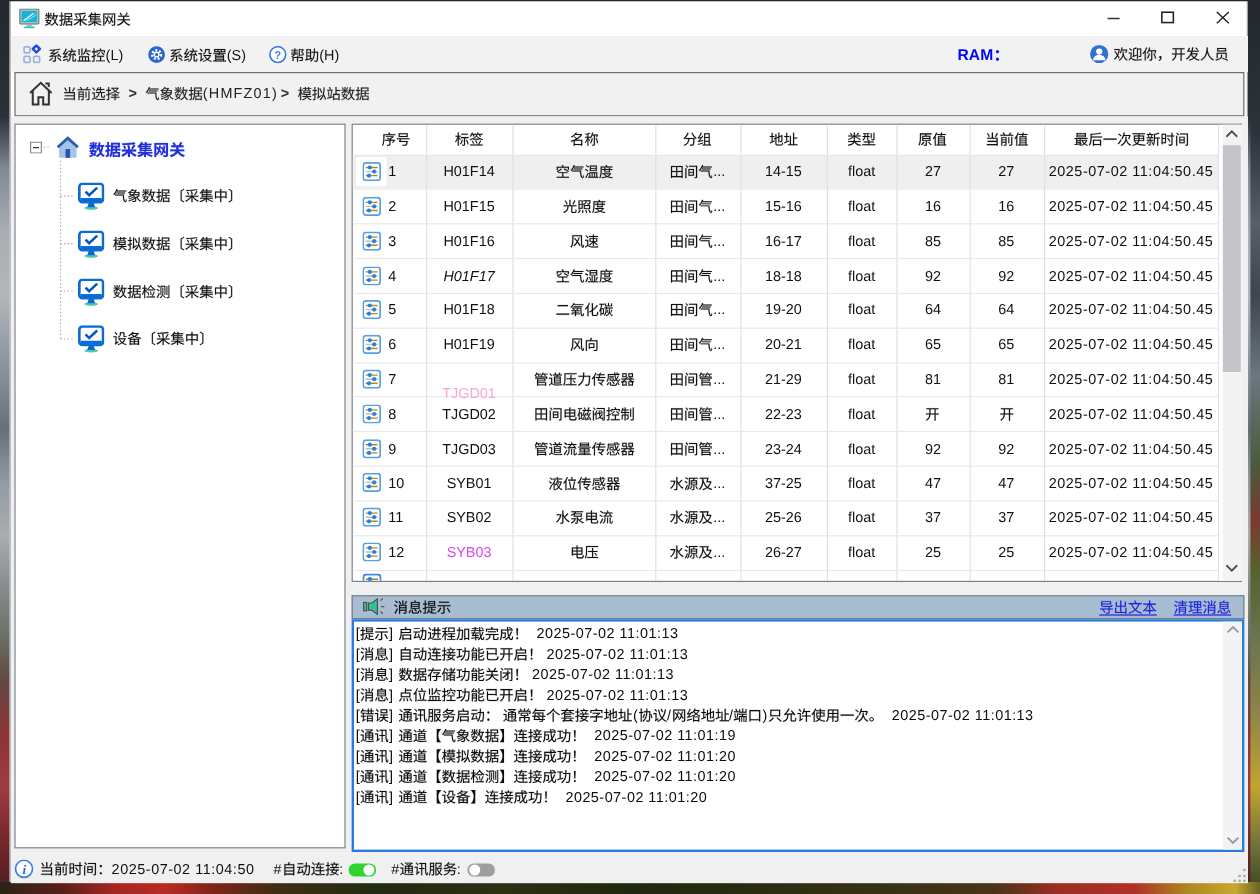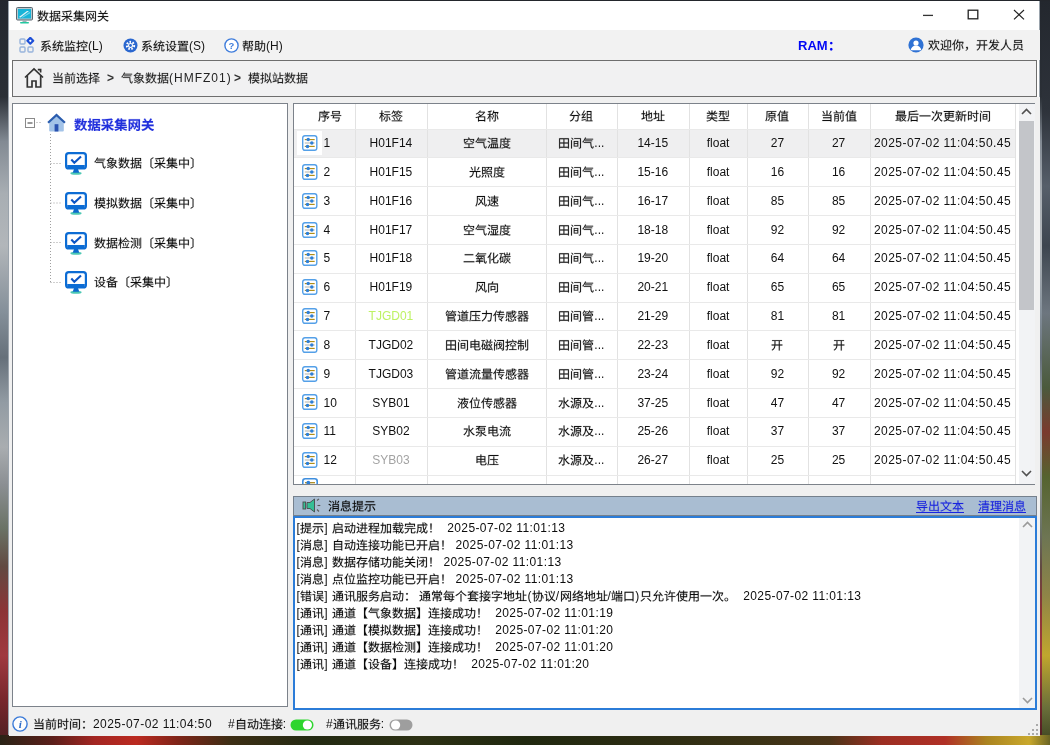--- a/index.html
+++ b/index.html
@@ -489,21 +489,21 @@
 <path d="M2.8 4.6 h9.9" stroke="#b08e18" stroke-width="1.15"></path>
 <path d="M2.8 8 h9.9" stroke="#bbbbb2" stroke-width="1.15"></path>
 <path d="M2.8 11.4 h9.9" stroke="#b08e18" stroke-width="1.15"></path>
 <circle cx="6.2" cy="4.6" r="1.75" fill="#2e7fd6"></circle>
 <circle cx="9.8" cy="8" r="1.75" fill="#2e7fd6"></circle>
 <circle cx="5.5" cy="11.4" r="1.75" fill="#2e7fd6"></circle>
 </svg>
 <div class="r" style="left:323.5px;top:219.5px;height:20px;color:#111;fill:#111;">
     <span style="font-size:12px;">4</span>
   </div>
-<div class="r" style="left:390.9px;top:219.5px;height:20px;color:#111;fill:#111;transform:translateX(-50%);">
+<div class="r" style="left:390.9px;top:219.5px;height:20px;color:#111;fill:#111;transform:translateX(-50%);font-style:italic;">
     <span style="font-size:12px;">H01F17</span>
   </div>
 <div class="r" style="left:486.65px;top:219.5px;height:20px;color:#111;fill:#111;transform:translateX(-50%);">
     <svg class="k" style="width:48.00px;height:12px;" viewBox="0 -880 4000 1000" preserveAspectRatio="none">
       <use href="#g7a7a" x="0"></use>
       <use href="#g6c14" x="1000"></use>
       <use href="#g6e7f" x="2000"></use>
       <use href="#g5ea6" x="3000"></use>
     </svg>
   </div>
@@ -625,21 +625,21 @@
 <path d="M2.8 4.6 h9.9" stroke="#b08e18" stroke-width="1.15"></path>
 <path d="M2.8 8 h9.9" stroke="#bbbbb2" stroke-width="1.15"></path>
 <path d="M2.8 11.4 h9.9" stroke="#b08e18" stroke-width="1.15"></path>
 <circle cx="6.2" cy="4.6" r="1.75" fill="#2e7fd6"></circle>
 <circle cx="9.8" cy="8" r="1.75" fill="#2e7fd6"></circle>
 <circle cx="5.5" cy="11.4" r="1.75" fill="#2e7fd6"></circle>
 </svg>
 <div class="r" style="left:323.5px;top:306.0px;height:20px;color:#111;fill:#111;">
     <span style="font-size:12px;">7</span>
   </div>
-<div class="r" style="left:390.9px;top:306.0px;height:20px;color:#bef264;fill:#111;transform:translateX(-50%);">
+<div class="r" style="left:390.9px;top:318px;height:20px;color:#f9a8d4;fill:#111;transform:translateX(-50%);">
     <span style="font-size:12px;">TJGD01</span>
   </div>
 <div class="r" style="left:486.65px;top:306.0px;height:20px;color:#111;fill:#111;transform:translateX(-50%);">
     <svg class="k" style="width:84.00px;height:12px;" viewBox="0 -880 7000 1000" preserveAspectRatio="none">
       <use href="#g7ba1" x="0"></use>
       <use href="#g9053" x="1000"></use>
       <use href="#g538b" x="2000"></use>
       <use href="#g529b" x="3000"></use>
       <use href="#g4f20" x="4000"></use>
       <use href="#g611f" x="5000"></use>
@@ -869,21 +869,21 @@
 <path d="M2.8 4.6 h9.9" stroke="#b08e18" stroke-width="1.15"></path>
 <path d="M2.8 8 h9.9" stroke="#bbbbb2" stroke-width="1.15"></path>
 <path d="M2.8 11.4 h9.9" stroke="#b08e18" stroke-width="1.15"></path>
 <circle cx="6.2" cy="4.6" r="1.75" fill="#2e7fd6"></circle>
 <circle cx="9.8" cy="8" r="1.75" fill="#2e7fd6"></circle>
 <circle cx="5.5" cy="11.4" r="1.75" fill="#2e7fd6"></circle>
 </svg>
 <div class="r" style="left:323.5px;top:450.1px;height:20px;color:#111;fill:#111;">
     <span style="font-size:12px;">12</span>
   </div>
-<div class="r" style="left:390.9px;top:450.1px;height:20px;color:#a3a3a3;fill:#111;transform:translateX(-50%);">
+<div class="r" style="left:390.9px;top:450.1px;height:20px;color:#d946ef;fill:#111;transform:translateX(-50%);">
     <span style="font-size:12px;">SYB03</span>
   </div>
 <div class="r" style="left:486.65px;top:450.1px;height:20px;color:#111;fill:#111;transform:translateX(-50%);">
     <svg class="k" style="width:24.00px;height:12px;" viewBox="0 -880 2000 1000" preserveAspectRatio="none">
       <use href="#g7535" x="0"></use>
       <use href="#g538b" x="1000"></use>
     </svg>
   </div>
 <div class="r" style="left:581.35px;top:450.1px;height:20px;color:#111;fill:#111;transform:translateX(-50%);">
     <svg class="k" style="width:36.00px;height:12px;" viewBox="0 -880 3000 1000" preserveAspectRatio="none">

